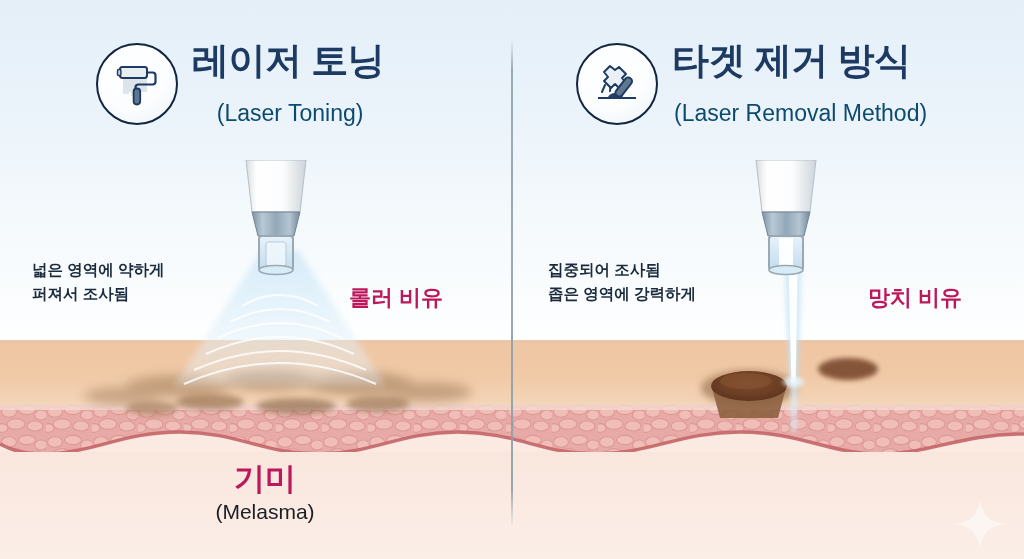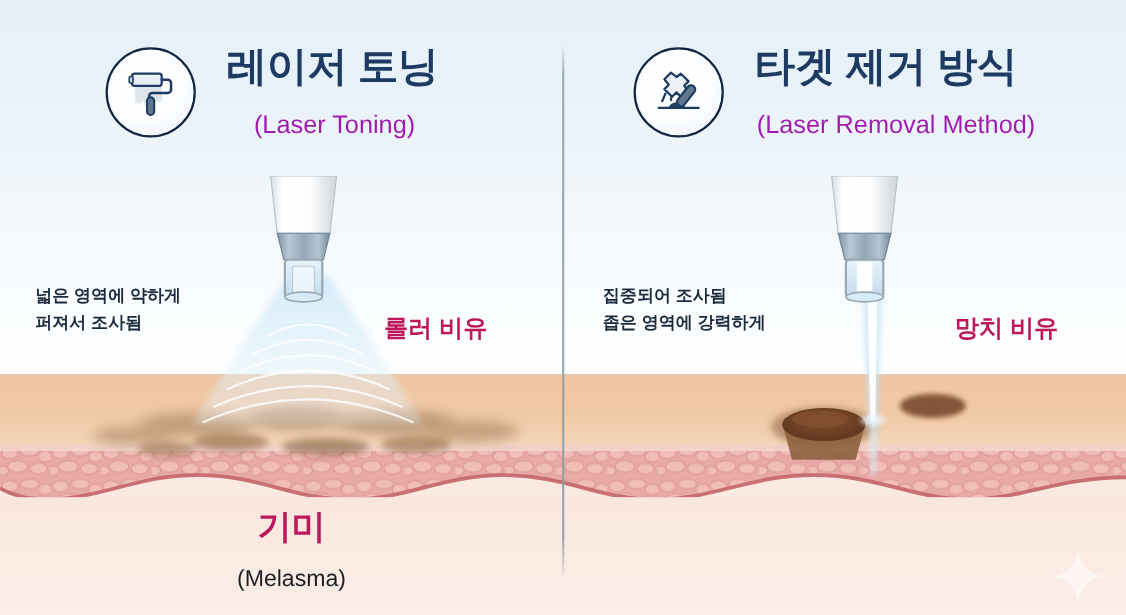--- a/index.html
+++ b/index.html
@@ -39,36 +39,36 @@
     background:linear-gradient(180deg,#f9e7dd 0%,#faeae2 45%,#fbeee7 100%);
   }
 
   
   .divider{
     position:absolute;left:511px;top:40px;width:2px;height:487px;
     background:linear-gradient(180deg,rgba(150,165,175,0) 0%,rgba(140,158,170,.85) 6%,rgba(140,158,170,.9) 92%,rgba(150,165,175,0) 100%);
   }
 
   
-  .header{position:absolute;display:flex;align-items:center;gap:28px;justify-content:flex-end;}
+  .header{position:absolute;display:flex;align-items:center;gap:14px;justify-content:flex-end;}
   .header-left{left:96px;top:42px;}
   .header-right{left:576px;top:42px;}
   .badge{
     width:82px;height:82px;border-radius:50%;
     background:radial-gradient(circle at 40% 34%,#ffffff 0%,#fbfdff 55%,#eaf1f7 100%);
     border:2.6px solid #12253f;
     display:flex;align-items:center;justify-content:center;
     box-sizing:border-box;flex:none;
   }
   .htext{display:flex;flex-direction:column;line-height:1;}
   .htitle{
     font-size:37px;font-weight:bold;color:#1d3a62;letter-spacing:-.5px;white-space:nowrap;
   }
   .hsub{
-    font-size:23px;color:#a21caf;margin-top:23px;white-space:nowrap;text-align:center;
+    font-size:23px;color:#0c4a6e;margin-top:23px;white-space:nowrap;text-align:center;
   }
   .header-left .hsub{padding-left:4px;}
   .header-right .hsub{padding-left:2px;}
 
   
   .desc{
     position:absolute;text-align:left;font-size:15.5px;font-weight:bold;
     color:#1b2b3d;line-height:1.55;white-space:nowrap;
   }
   .desc-left{left:32px;top:258px;}
@@ -77,21 +77,21 @@
     position:absolute;font-size:22px;font-weight:bold;color:#be185d;white-space:nowrap;
   }
   .analogy-left{left:349px;top:283px;}
   .analogy-right{left:868px;top:283px;}
 
   
   .lesion-label{
     position:absolute;text-align:center;line-height:1.12;
   }
   .lesion-label .ko{font-size:31px;font-weight:bold;color:#be185d;white-space:nowrap;}
-  .lesion-label .en{font-size:21px;color:#1b1f24;margin-top:18px;white-space:nowrap;}
+  .lesion-label .en{font-size:21px;color:#1b1f24;margin-top:3px;white-space:nowrap;}
   .label-left{left:150px;top:462px;width:230px;}
   .label-right{left:652px;top:462px;width:256px;}
 
   
   .device{position:absolute;}
   .device-left{left:228px;top:160px;}
   .device-right{left:738px;top:160px;}
 
   .sparkle{position:absolute;left:952px;top:498px;opacity:.55;}
 </style>

